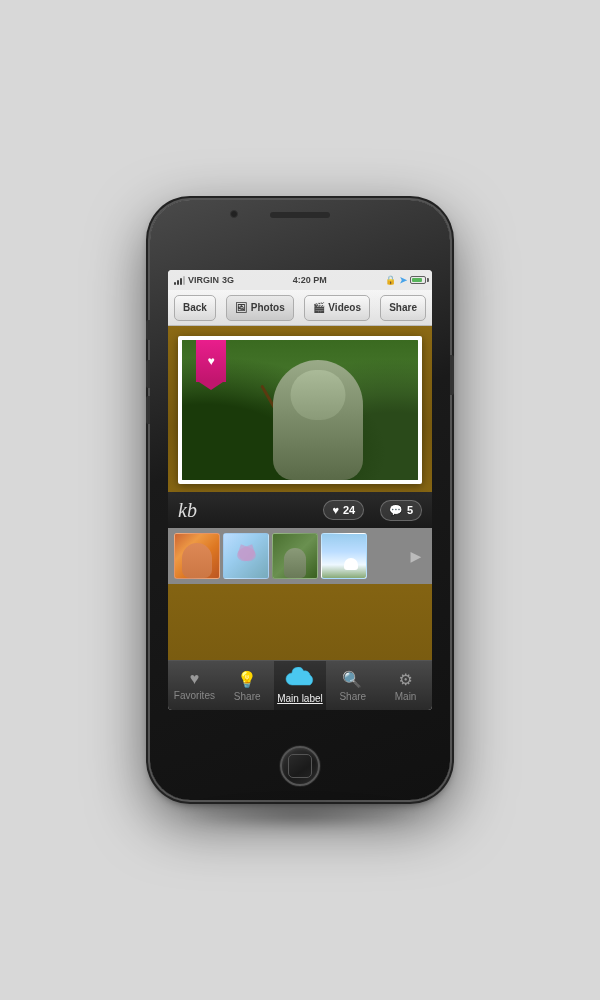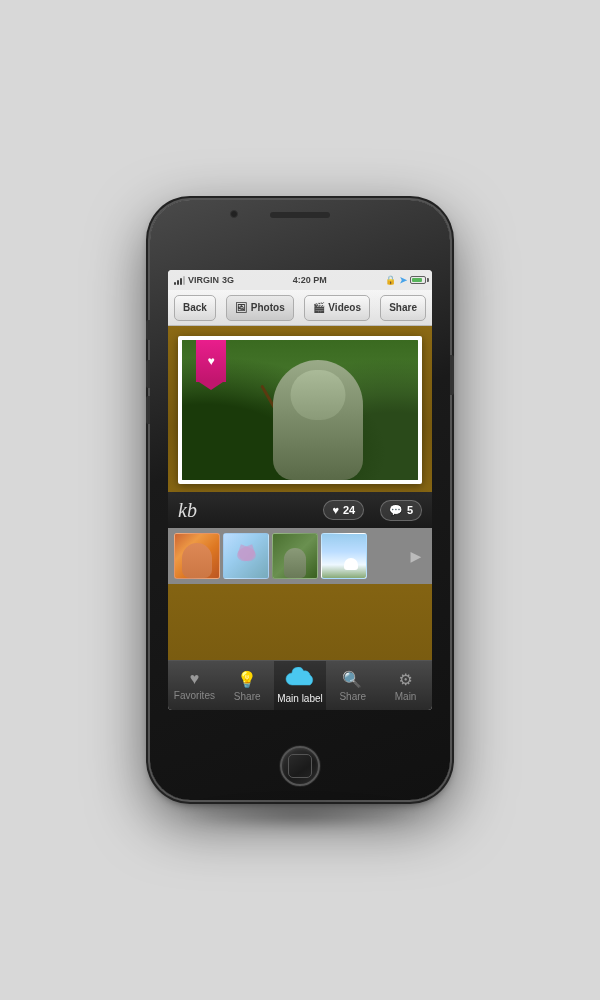--- a/index.html
+++ b/index.html
@@ -336,21 +336,21 @@
     }
     .tab-item.active {
       background: rgba(0,0,0,0.3);
     }
     .tab-icon { font-size: 16px; color: #999; }
     .tab-label {
       font-size: 10px;
       color: #888;
       font-weight: 500;
     }
-    .tab-item.active .tab-label { color: #eee; }
+    .tab-item.active .tab-label { color: #eee; text-decoration: underline; }
 
     
     .cloud-icon-wrap {
       width: 32px;
       height: 24px;
       position: relative;
     }
     .cloud-svg { width: 100%; height: 100%; }
 
     

